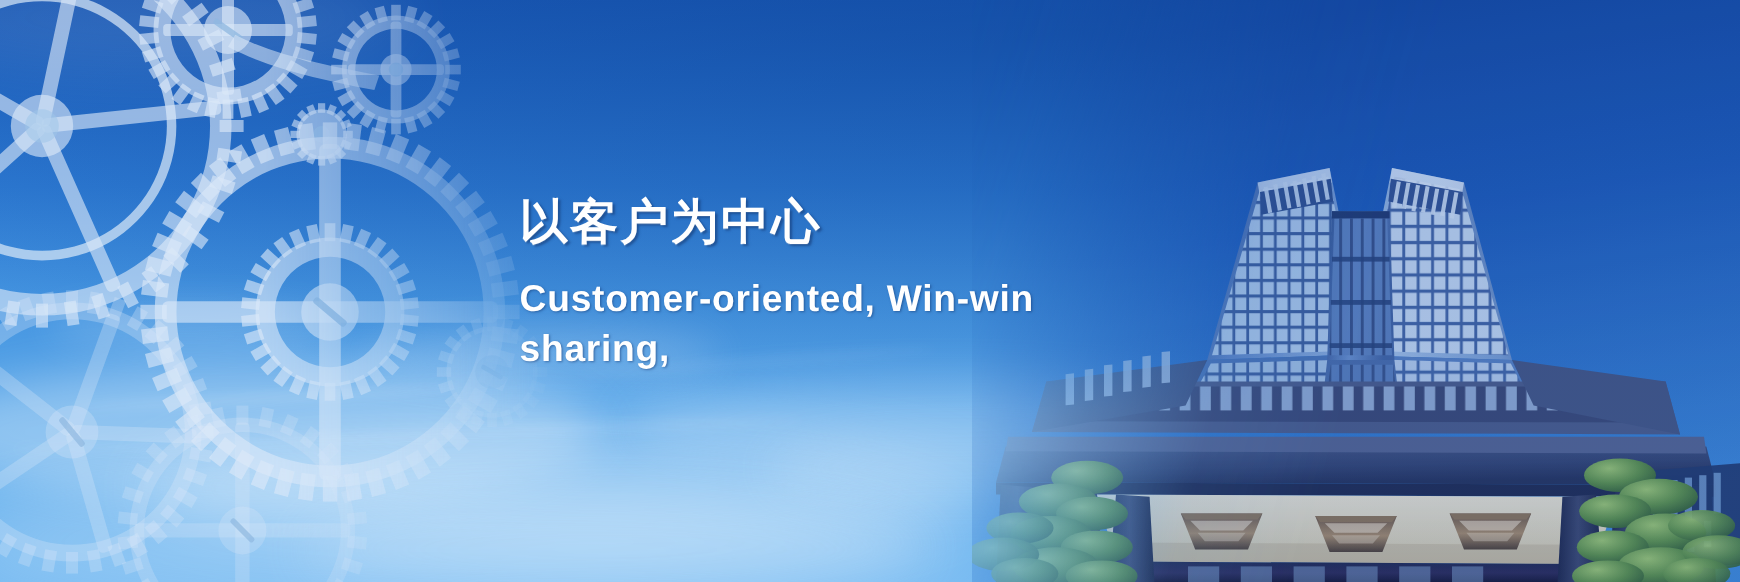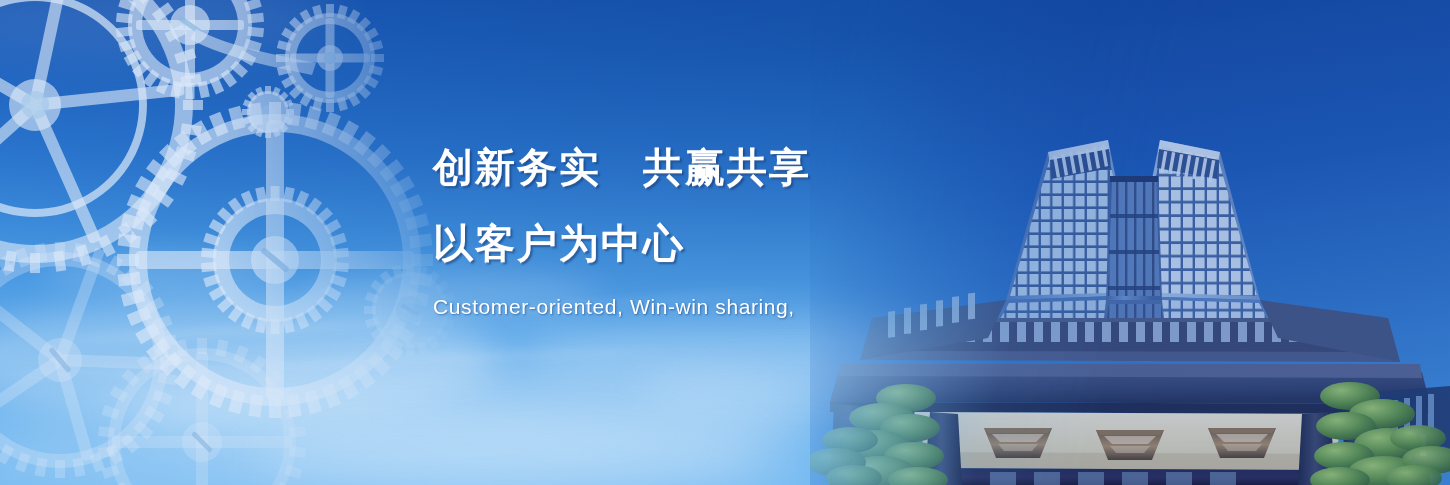--- a/index.html
+++ b/index.html
@@ -81,22 +81,22 @@
     font-weight:bold;
     letter-spacing:2px;
     line-height:58px;
     text-shadow:2px 2px 2px rgba(18,52,110,.55), 0 1px 0 rgba(255,255,255,.25);
     white-space:pre;
   }
   .hl2{ margin-top:18px; }
   .sub{
     margin-top:14px;
     color:#ffffff;
-    font-size:21px;
-    font-weight:400;
+    font-size:31px;
+    font-weight:700;
     letter-spacing:.6px;
     line-height:42px;
     text-shadow:1px 1px 2px rgba(18,52,110,.50);
   }
 </style>
 </head>
 <body>
 
 <div id="banner">
 
@@ -1347,18 +1347,17 @@
         <ellipse cx="622" cy="460" rx="30" ry="14" fill="url(#bushG)" opacity="0.92"></ellipse>
         <ellipse cx="604" cy="478" rx="28" ry="13" fill="url(#bushG)" opacity="0.92"></ellipse>
       </g>
 
       <rect width="640" height="485" fill="#1f49a8" opacity="0.17"></rect>
       <rect width="640" height="485" fill="url(#skyB)" opacity="0.05"></rect>
     </svg>
   </div>
 
   <div class="copy">
-    <div class="hl">创新务实　共赢共享</div>
     <div class="hl hl2">以客户为中心</div>
     <div class="sub">Customer-oriented, Win-win sharing,</div>
   </div>
 
 </div>
 
 </body></html>

